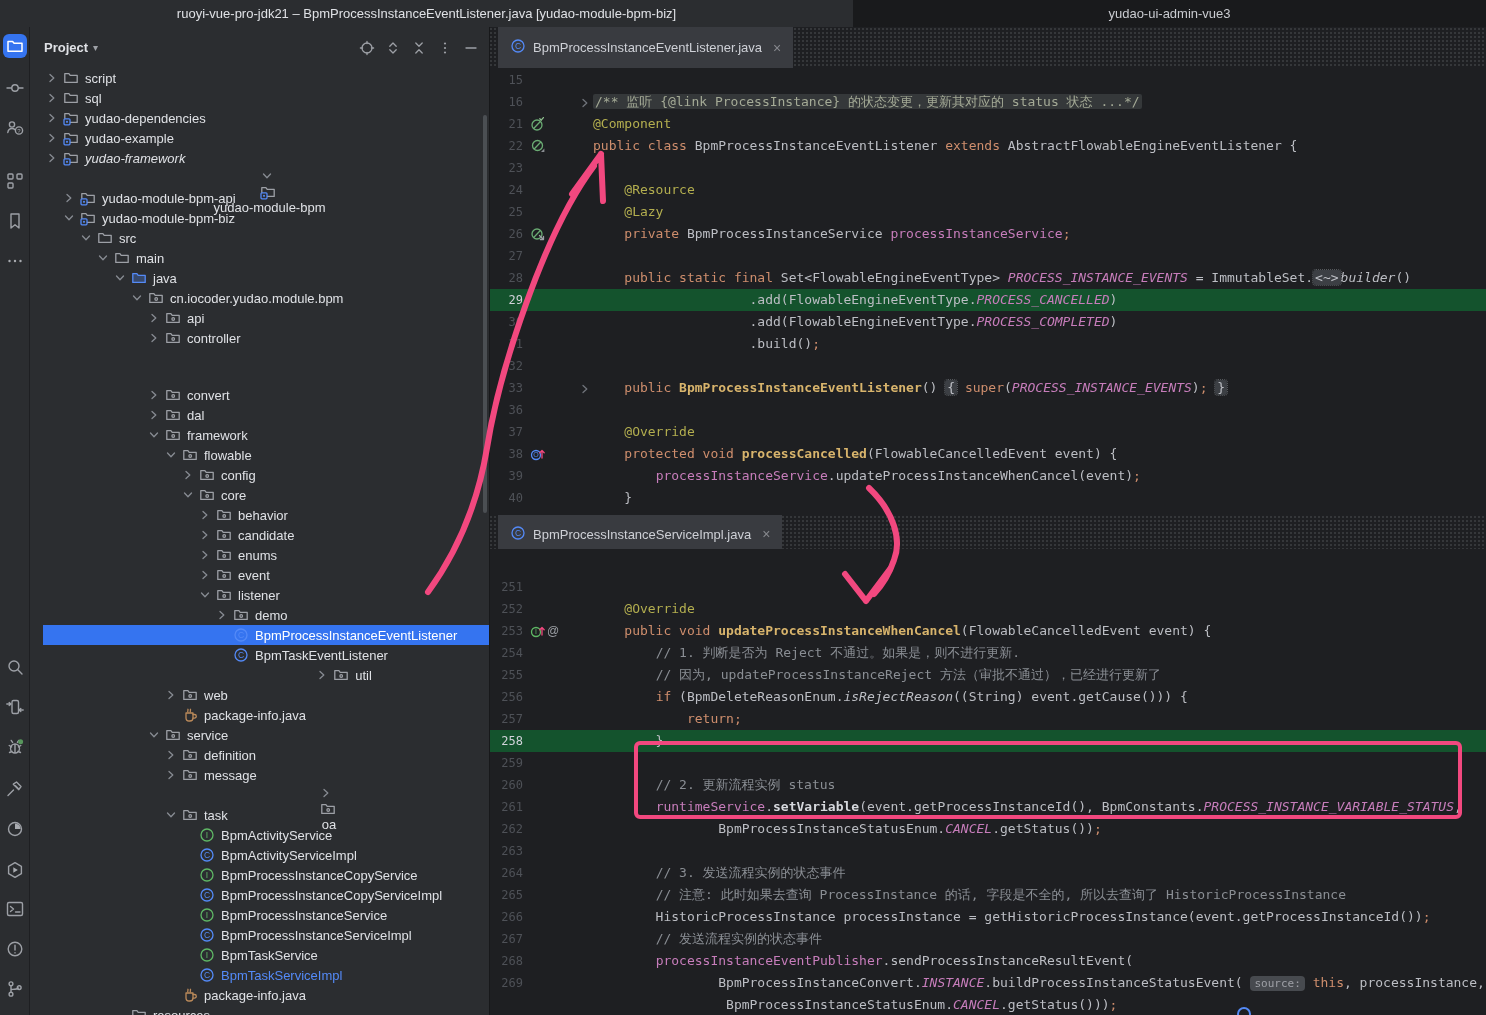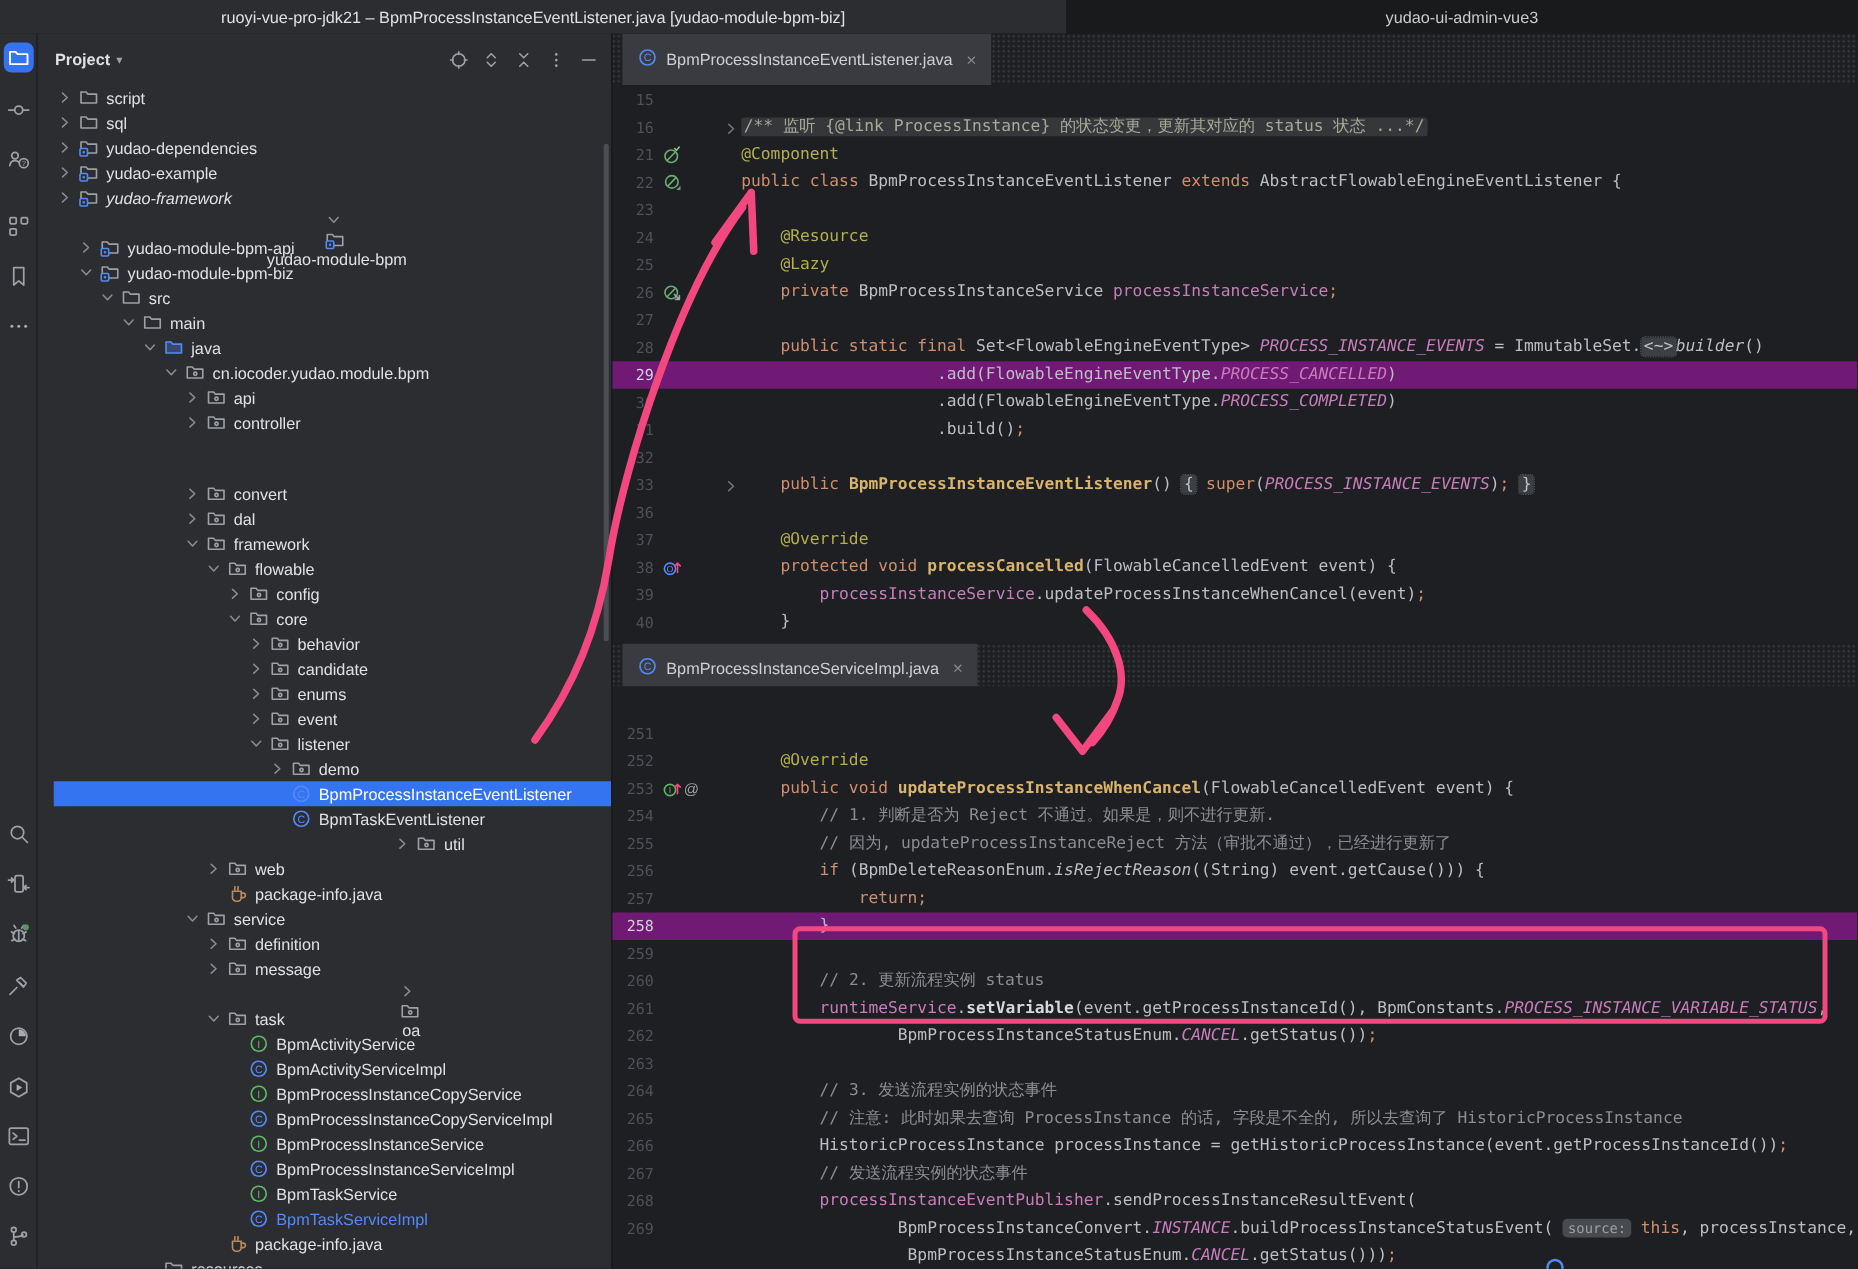--- a/index.html
+++ b/index.html
@@ -53,21 +53,21 @@
   .tabbar.top { top:0; height:41px; }
   .tabbar.bottom { top:488px; height:38px; }
   .tab { background:#393b40; display:flex; align-items:center; gap:7px; padding:0 12px;
     color:#ced0d6; font-size:13px; }
   .tab .close { color:#87898e; font-size:14px; margin-left:4px; }
 
   .code-area { position:absolute; left:0; width:997px; overflow:hidden; background:#1e1f22; }
   .code-area.top { top:41px; height:447px; }
   .code-area.bottom { top:522px; height:466px; }
   .crow { position:relative; height:22px; width:997px; }
-  .crow.hl { background:#701a75;padding-left:20px; }
+  .crow.hl { background:#14532d;padding-left:20px; }
   .lnum { position:absolute; left:0; top:0; width:34px; text-align:right; color:#4e5157;
     font-family:"DejaVu Sans Mono", monospace; font-size:12px; line-height:22px; }
   .crow.hl .lnum { color:#d1d3da; }
   .gic { position:absolute; left:41px; top:3px; display:flex; align-items:center; gap:1px;
     color:#9da0a6; font-size:11px; }
   .foldmark { position:absolute; left:88px; top:4px; }
   .codeline { position:absolute; left:104px; top:0; white-space:pre;
     font-family:"DejaVu Sans Mono", monospace; font-size:13px; line-height:22px; color:#bcbec4; }
   .tk-p  { color:#bcbec4; }
   .tk-pb { color:#d6d8dd; font-weight:700; }

